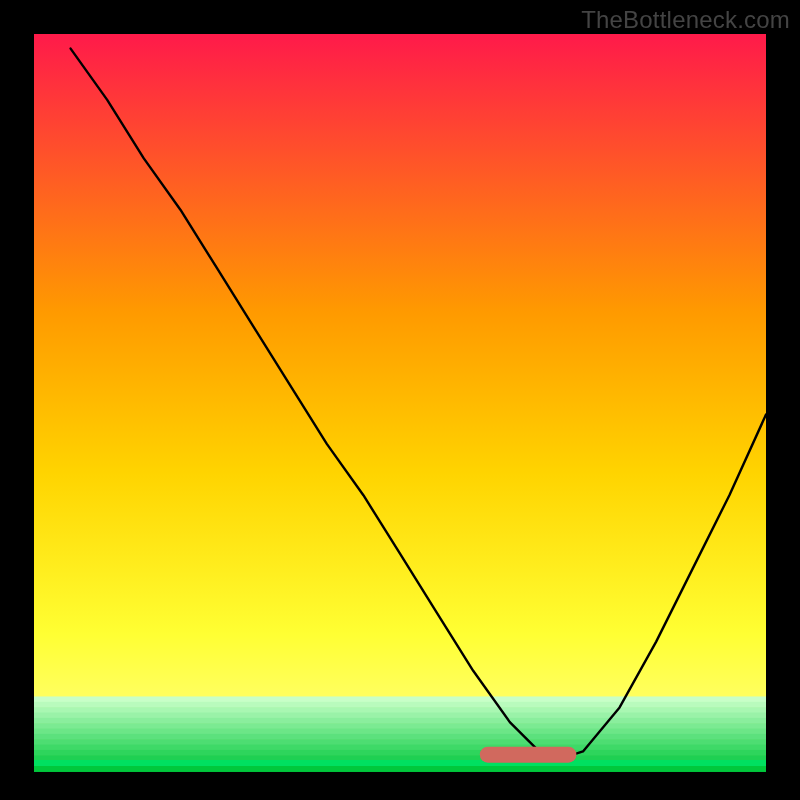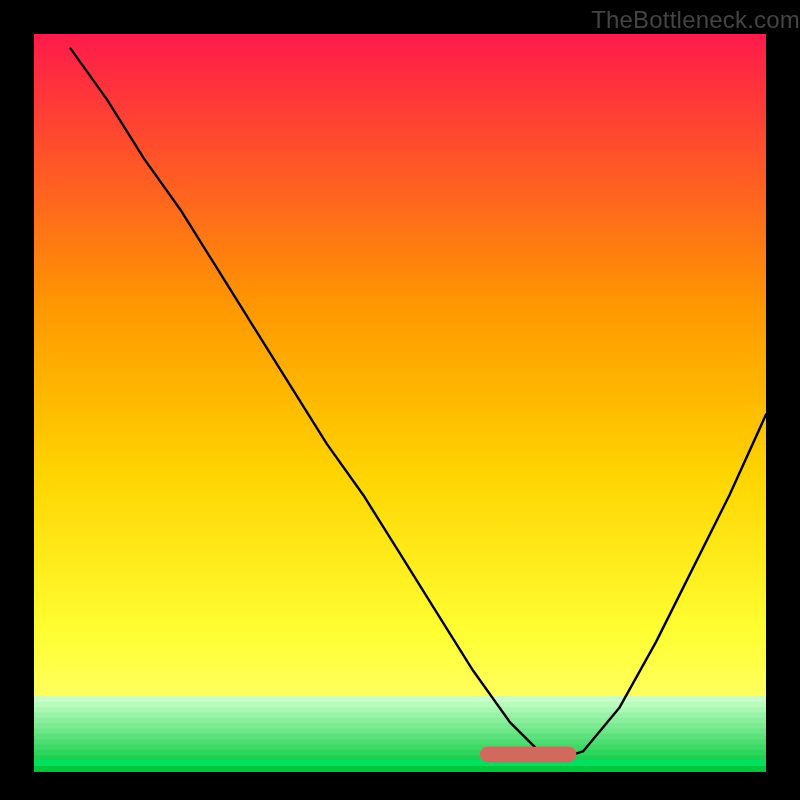--- a/index.html
+++ b/index.html
@@ -12,21 +12,21 @@
     font-family: Arial, Helvetica, sans-serif;
   }
   .stage {
     position: relative;
     width: 800px;
     height: 800px;
   }
   .watermark {
     position: absolute;
     top: 6px;
-    right: 0;
+    right: 10px;
     color: #444;
     font-size: 24px;
     font-weight: 400;
     letter-spacing: 0.2px;
     z-index: 20;
   }
   svg.chart {
     position: absolute;
     inset: 0;
     width: 800px;

